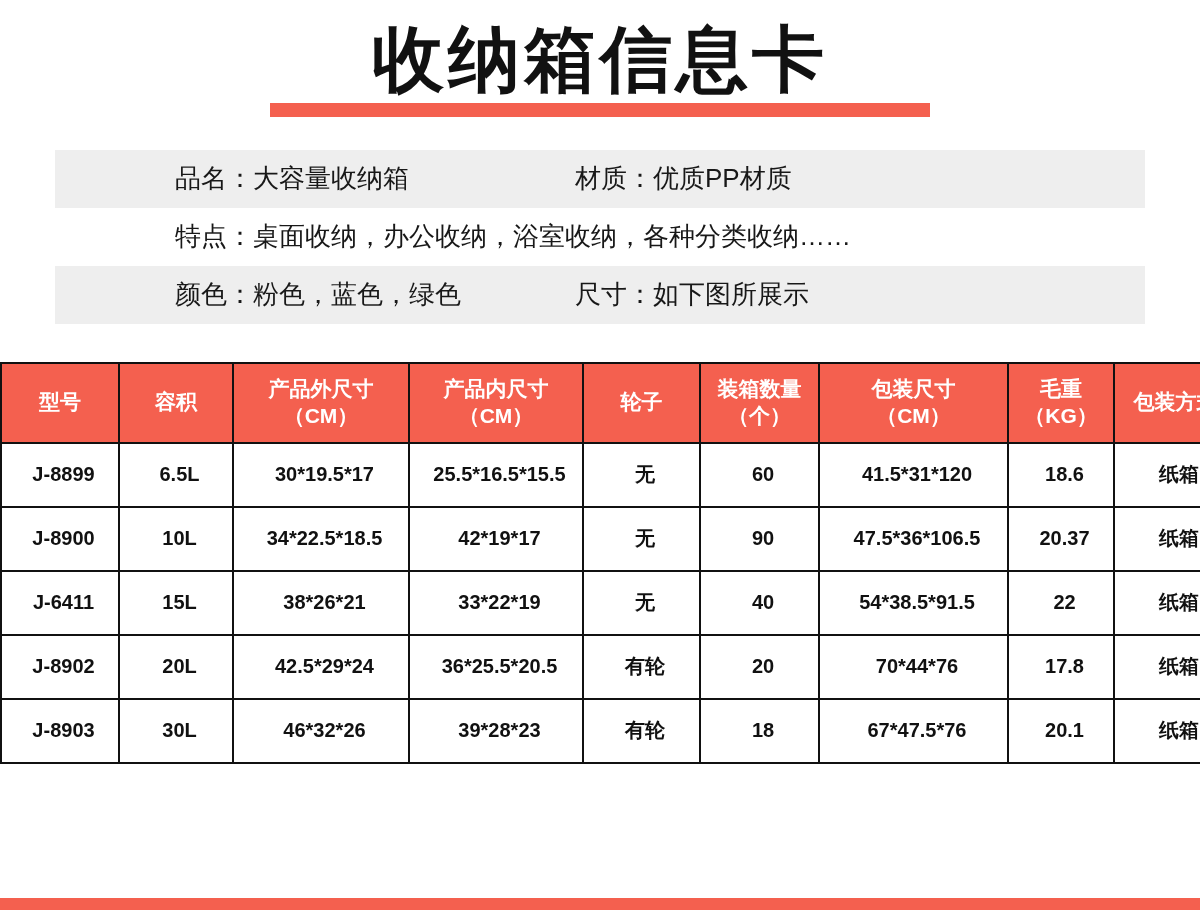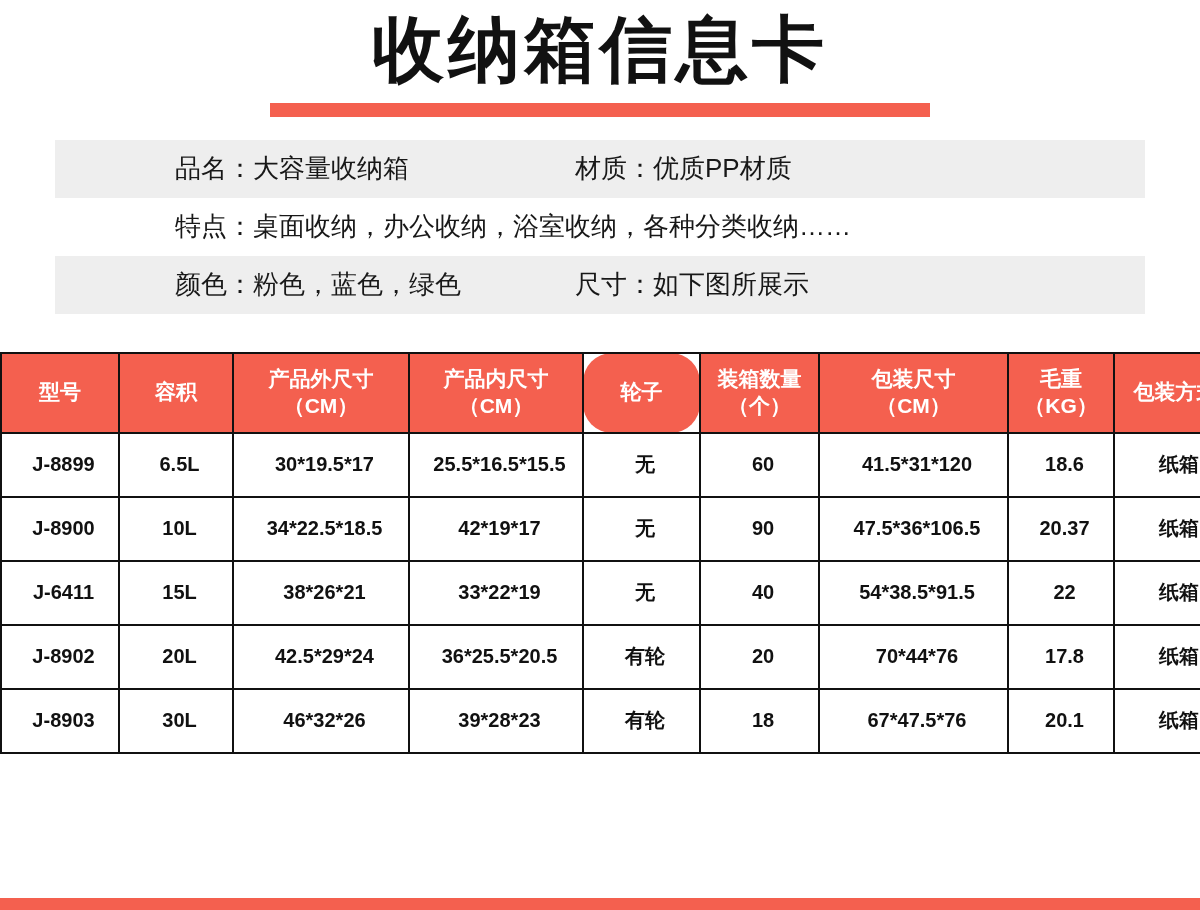--- a/index.html
+++ b/index.html
@@ -12,21 +12,21 @@
     height: 910px;
     font-family: "Liberation Sans", "DejaVu Sans", sans-serif;
     color: #1a1a1a;
     position: relative;
     overflow: hidden;
   }
 
   
   .title-block {
     text-align: center;
-    padding-top: 12px;
+    padding-top: 22px;
     position: relative;
   }
   .title-text {
     display: inline-block;
     font-size: 72px;
     font-weight: bold;
     letter-spacing: 4px;
     line-height: 1.05;
     color: #111111;
     position: relative;
@@ -101,21 +101,21 @@
   table.spec tbody td {
     height: 60px;
     font-weight: bold;
     background: #ffffff;
     padding-left: 8px;
   }
   .col-model   { width: 114px; }
   .col-vol     { width: 110px; }
   .col-outer   { width: 172px; margin-top: 6px; }
   .col-inner   { width: 170px; }
-  .col-wheel   { width: 113px; border-radius: 29px; }
+  .col-wheel   { width: 113px; }
   .col-qty     { width: 115px; }
   .col-pack    { width: 185px; }
   .col-weight  { width: 102px; }
   .col-method  { width: 119px; }
 
   
   .bottom-bar {
     position: absolute;
     left: 0;
     bottom: 0;

